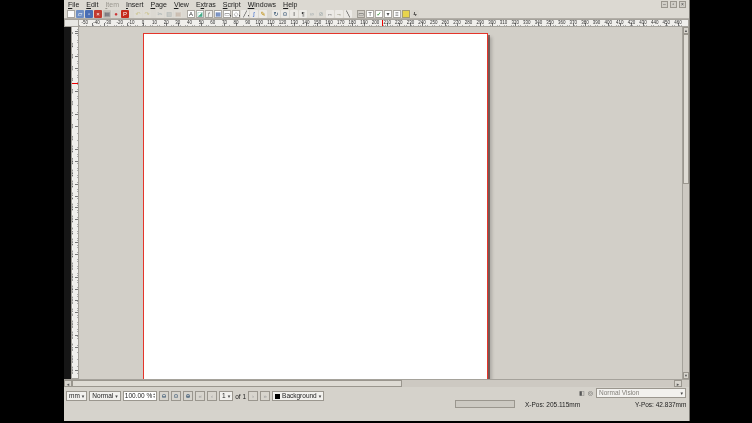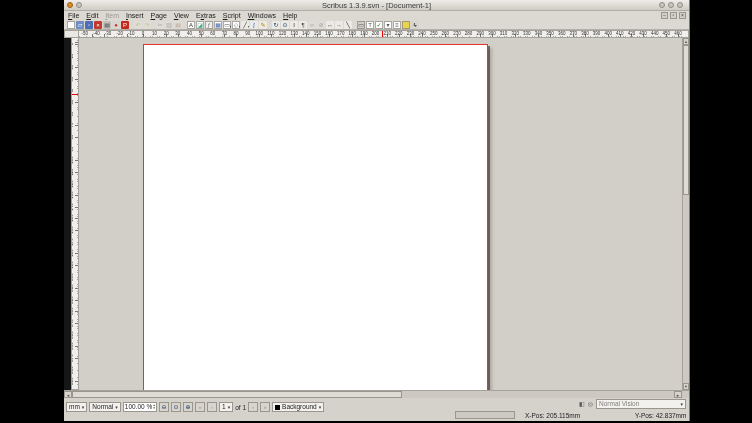--- a/index.html
+++ b/index.html
@@ -96,30 +96,20 @@
   .progress{position:absolute;left:391px;top:1px;width:60px;height:8px;background:#ccc9c2;
     border:1px solid #9a968e;box-sizing:border-box;}
   .posx{position:absolute;left:461px;top:2px;}
   .posy{position:absolute;left:571px;top:2px;}
 </style>
 </head>
 <body>
 
 <div class="app">
 
-  <div class="titlebar">
-    <span class="circ orange"></span>
-    <span class="circ"></span>
-    <span class="title-text">Scribus 1.3.9.svn - [Document-1]</span>
-    <span class="tb-right">
-      <span class="circ"></span>
-      <span class="circ"></span>
-      <span class="circ"></span>
-    </span>
-  </div>
 
   <div class="menubar">
     <span style="display:flex;gap:7px;">
         <span class="menu-item"><u>F</u>ile</span>
         <span class="menu-item"><u>E</u>dit</span>
         <span class="menu-item disabled"><u>I</u>tem</span>
         <span class="menu-item"><u>I</u>nsert</span>
         <span class="menu-item"><u>P</u>age</span>
         <span class="menu-item"><u>V</u>iew</span>
         <span class="menu-item">E<u>x</u>tras</span>

